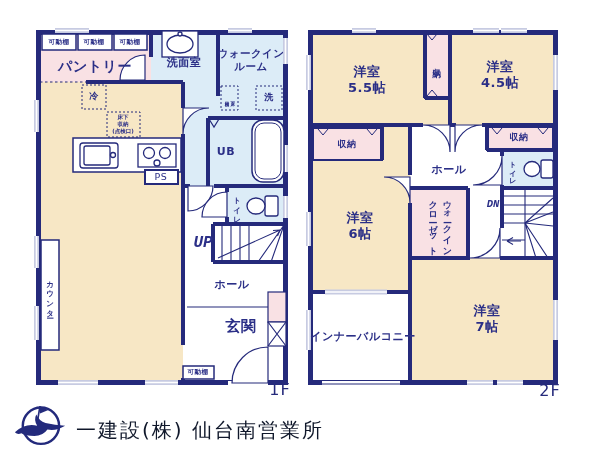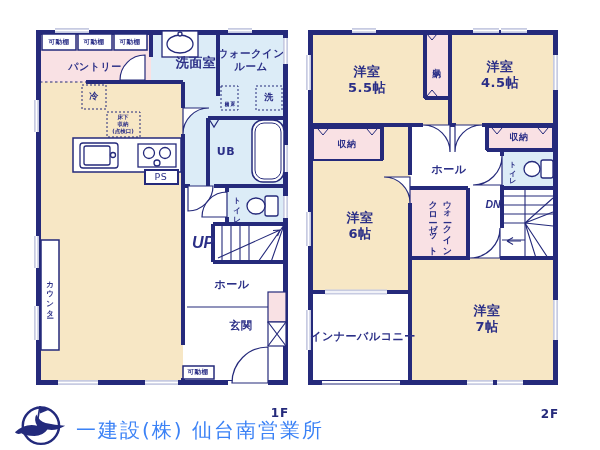--- a/index.html
+++ b/index.html
@@ -3,23 +3,23 @@
 <meta charset="utf-8">
 <style>
   html,body{margin:0;padding:0;}
   body{width:600px;height:450px;background:#ffffff;position:relative;overflow:hidden;
        font-family:"DejaVu Sans","Liberation Sans",sans-serif;}
   .stage{position:absolute;left:0;top:0;width:600px;height:353px;}
   .plan-svg{position:absolute;left:0;top:0;}
   .lbl{position:absolute;transform:translate(-50%,-50%);color:#2b2f87;font-weight:600;
        line-height:1.25;text-align:center;white-space:pre-line;letter-spacing:.5px;}
   .v{writing-mode:vertical-rl;text-orientation:upright;letter-spacing:1px;}
-  .stair-lbl{font-family:Liberation Sans, sans-serif;font-style:italic;font-weight:bold;letter-spacing:0;}
-  .floor-tag{position:absolute;transform:translate(-50%,-50%);color:#252a7b;font-weight:bold;font-size:12px;letter-spacing:1px;margin-top:24px;}
-  .footer-company{position:absolute;left:76px;top:417px;font-size:20px;color:#3b82f6;
+  .stair-lbl{font-family:Liberation Mono, monospace;font-style:italic;font-weight:bold;letter-spacing:0;}
+  .floor-tag{position:absolute;transform:translate(-50%,-50%);color:#252a7b;font-weight:normal;font-size:16px;letter-spacing:1px;}
+  .footer-company{position:absolute;left:76px;top:417px;font-size:20px;color:#0f172a;
        letter-spacing:2px;font-weight:500;}
 </style>
 </head>
 <body>
 
 <div class="stage">
 
 <svg class="plan-svg" width="600" height="395" viewBox="0 0 600 395">
 
   <g>
@@ -223,37 +223,37 @@
     <g fill="#ffffff" stroke="#252a7b" stroke-width="1.3">
       <rect x="541" y="160" width="12" height="18" rx="2"></rect>
       <ellipse cx="532" cy="169" rx="8" ry="7.5"></ellipse>
     </g>
   </g>
 </svg>
 
 <div class="lbl" style="left:59px;top:42px;font-size:6.5px">可動棚</div>
 <div class="lbl" style="left:94px;top:42px;font-size:6.5px">可動棚</div>
 <div class="lbl" style="left:130px;top:42px;font-size:6.5px">可動棚</div>
-<div class="lbl" style="left:95px;top:67px;font-size:10px">パントリー</div>
-<div class="lbl" style="left:196px;top:63px;font-size:13px">洗面室</div>
+<div class="lbl" style="left:95px;top:67px;font-size:14px">パントリー</div>
+<div class="lbl" style="left:184px;top:63px;font-size:11px">洗面室</div>
 <div class="lbl" style="left:251px;top:60px;font-size:10.5px">ウォークイン
 ルーム</div>
 <div class="lbl" style="left:269px;top:98px;font-size:9px">洗</div>
 <div class="lbl v" style="left:229.5px;top:98px;font-size:4.5px;letter-spacing:0">床下
 点検口</div>
 <div class="lbl" style="left:226px;top:152px;font-size:11px">UB</div>
 <div class="lbl" style="left:94px;top:97px;font-size:9px">冷</div>
 <div class="lbl" style="left:123px;top:124px;font-size:5.5px;letter-spacing:0">床下
 収納
 (点検口)</div>
 <div class="lbl" style="left:161px;top:177px;font-size:9.5px;font-weight:normal">PS</div>
 <div class="lbl v" style="left:237px;top:206px;font-size:7.5px">トイレ</div>
 <div class="lbl stair-lbl" style="left:203px;top:243px;font-size:16px">UP</div>
 <div class="lbl" style="left:232px;top:285px;font-size:11px">ホール</div>
-<div class="lbl" style="left:241px;top:326px;font-size:11px">玄関</div>
+<div class="lbl" style="left:241px;top:326px;font-size:15px">玄関</div>
 <div class="lbl" style="left:198px;top:372px;font-size:6.5px">可動棚</div>
 <div class="lbl v" style="left:50px;top:295px;font-size:7.5px">カウンター</div>
 <div class="floor-tag" style="left:280px;top:389px">1F</div>
 
 <div class="lbl" style="left:367px;top:80px;font-size:13px">洋室
 5.5帖</div>
 <div class="lbl v" style="left:437px;top:62px;font-size:8.5px">収納</div>
 <div class="lbl" style="left:500px;top:75px;font-size:13px">洋室
 4.5帖</div>
 <div class="lbl" style="left:347px;top:145px;font-size:9px">収納</div>

